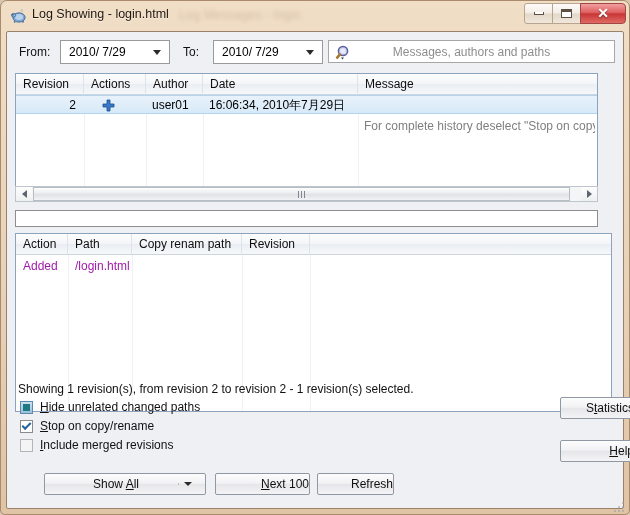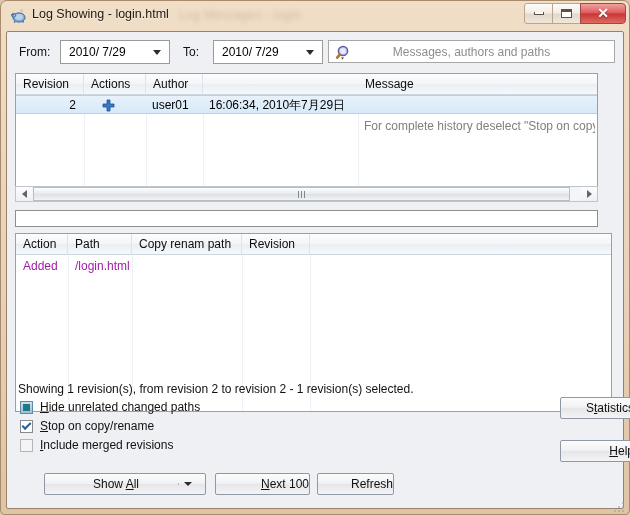--- a/index.html
+++ b/index.html
@@ -287,20 +287,21 @@
       </span>
       <span class="search-ph">Messages, authors and paths</span>
     </div>
   </div>
 
   <div class="panel" id="revision-list">
     <div class="lv-head">
       <div class="hc" style="left:0; width:68px;">Revision</div>
       <div class="hc" style="left:68px; width:62px;">Actions</div>
       <div class="hc" style="left:130px; width:57px;">Author</div>
+      <div class="hc" style="left:187px; width:155px;">Date</div>
       <div class="hc" style="left:342px; right:0; border-right:none;">Message</div>
     </div>
 
     <div class="col-sep" style="left:68px;"></div>
     <div class="col-sep" style="left:130px;"></div>
     <div class="col-sep" style="left:187px;"></div>
     <div class="col-sep" style="left:342px;"></div>
 
     <div class="lv-body">
       <div class="lv-row sel" style="top:0;">

